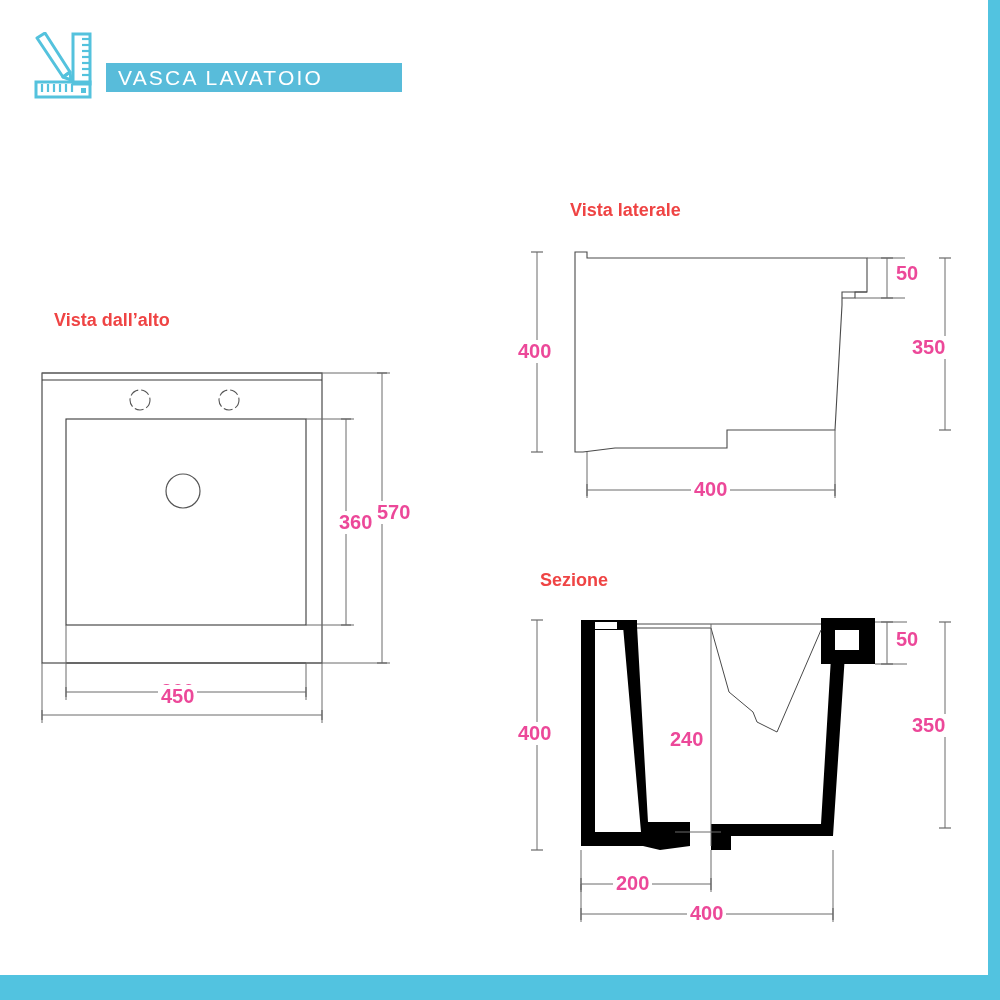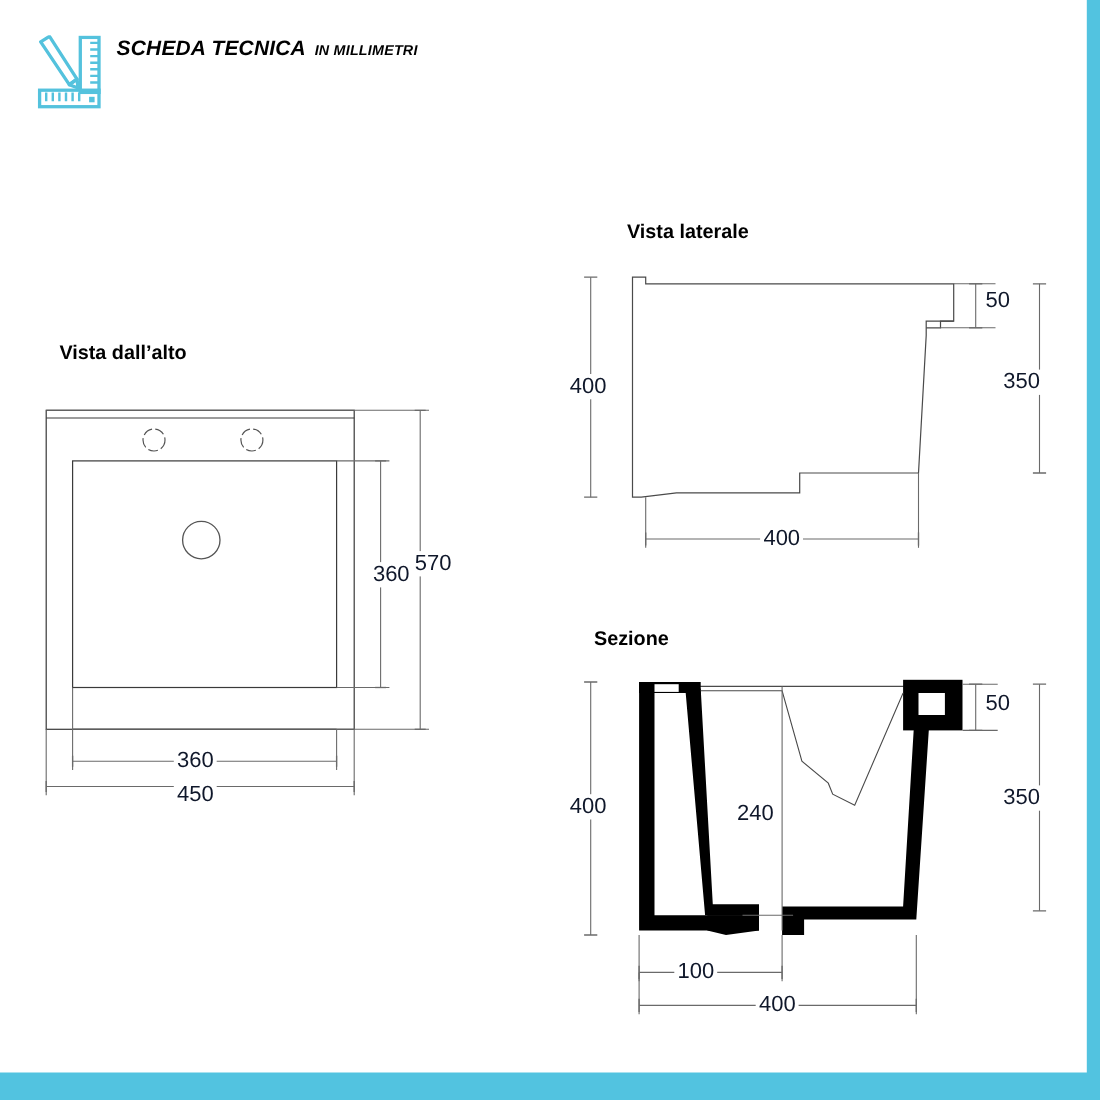--- a/index.html
+++ b/index.html
@@ -86,41 +86,42 @@
     font-size: 21px;
     color: #ffffff;
     letter-spacing: 2.2px;
     white-space: nowrap;
   }
   
   .view-caption {
     position: absolute;
     font-size: 18px;
     font-weight: bold;
-    color: #000000;
+    color: #ef4444;
     white-space: nowrap;
   }
   #caption-top     { left: 54px;  top: 310px; }
   #caption-side    { left: 570px; top: 200px; }
   #caption-section { left: 540px; top: 570px; }
   
   .canvas {
     position: absolute;
   }
   #svg-top     { left: 30px;  top: 355px; text-align: right; }
   #svg-side    { left: 515px; top: 230px; }
   #svg-section { left: 515px; top: 600px; }
   
   .dim {
     position: absolute;
     font-size: 20px;
-    color: #0f172a;
+    color: #ec4899;
     white-space: nowrap;
     background: #ffffff;
     padding: 0 3px;
+    font-weight: bold;
   }
 </style>
 </head>
 <body>
 
 <div id="page">
 
   <div class="frame-right"></div>
   <div class="frame-bottom"></div>
 
@@ -151,24 +152,24 @@
         </g>
         <rect x="53" y="56" width="5" height="5" fill="#54c2dd"></rect>
 
         <g fill="none" stroke="#54c2dd" stroke-width="3" stroke-linejoin="round">
           <path d="M9 6 L17 1 L42 40 L35 45 Z"></path>
           <path d="M35 45 L42 40 L43 48 Z"></path>
         </g>
       </svg>
     </div>
 
-    <div id="title-line">
-      <span id="title-main">SCHEDA TECNICA</span><span id="title-sub">IN MILLIMETRI</span>
+
+    <div id="subtitle-band">
+      <div id="subtitle-text">VASCA  LAVATOIO</div>
     </div>
-
   </div>
 
   <div class="view-caption" id="caption-top">Vista dall’alto</div>
   <div class="view-caption" id="caption-side">Vista laterale</div>
   <div class="view-caption" id="caption-section">Sezione</div>
 
   <div class="canvas" id="svg-top">
     <svg width="380" height="370" viewBox="0 0 380 370">
       <g fill="none" stroke="#3a3a3a" stroke-width="1.1">
 
@@ -216,21 +217,21 @@
         <line x1="276" y1="332" x2="276" y2="342"></line>
         <line x1="12" y1="355" x2="12" y2="365"></line>
         <line x1="292" y1="355" x2="292" y2="365"></line>
       </g>
     </svg>
 
     
     <span class="dim" style="left:306px; top:156px;">360</span>
     <span class="dim" style="left:344px; top:146px;">570</span>
     <span class="dim" style="left:128px; top:325px;">360</span>
-    <span class="dim" style="left:128px; top:356px;">450</span>
+    <span class="dim" style="left:128px; top:330px;">450</span>
   </div>
 
   <div class="canvas" id="svg-side">
     <svg width="460" height="300" viewBox="0 0 460 300">
 
       <path d="M 60 22 L 72 22 L 72 28 L 352 28 L 352 62 L 327 62
                L 327 75 L 320 200 L 212 200 L 212 218 L 100 218
                L 68 222 L 60 222 Z" fill="none" stroke="#4a4a4a" stroke-width="1.1"></path>
 
       <path d="M 352 62 L 340 62 L 340 68 L 327 68" fill="none" stroke="#4a4a4a" stroke-width="1.1"></path>
@@ -321,17 +322,17 @@
         <line x1="196" y1="278" x2="196" y2="290"></line>
         <line x1="66" y1="308" x2="66" y2="320"></line>
         <line x1="318" y1="308" x2="318" y2="320"></line>
       </g>
     </svg>
 
     <span class="dim" style="left:0px; top:122px;">400</span>
     <span class="dim" style="left:394px; top:114px;">350</span>
     <span class="dim" style="left:378px; top:28px;">50</span>
     <span class="dim" style="left:152px; top:128px;">240</span>
-    <span class="dim" style="left:98px; top:272px;">100</span>
+    <span class="dim" style="left:98px; top:272px;">200</span>
     <span class="dim" style="left:172px; top:302px;">400</span>
   </div>
 
 </div>
 
 </body></html>

